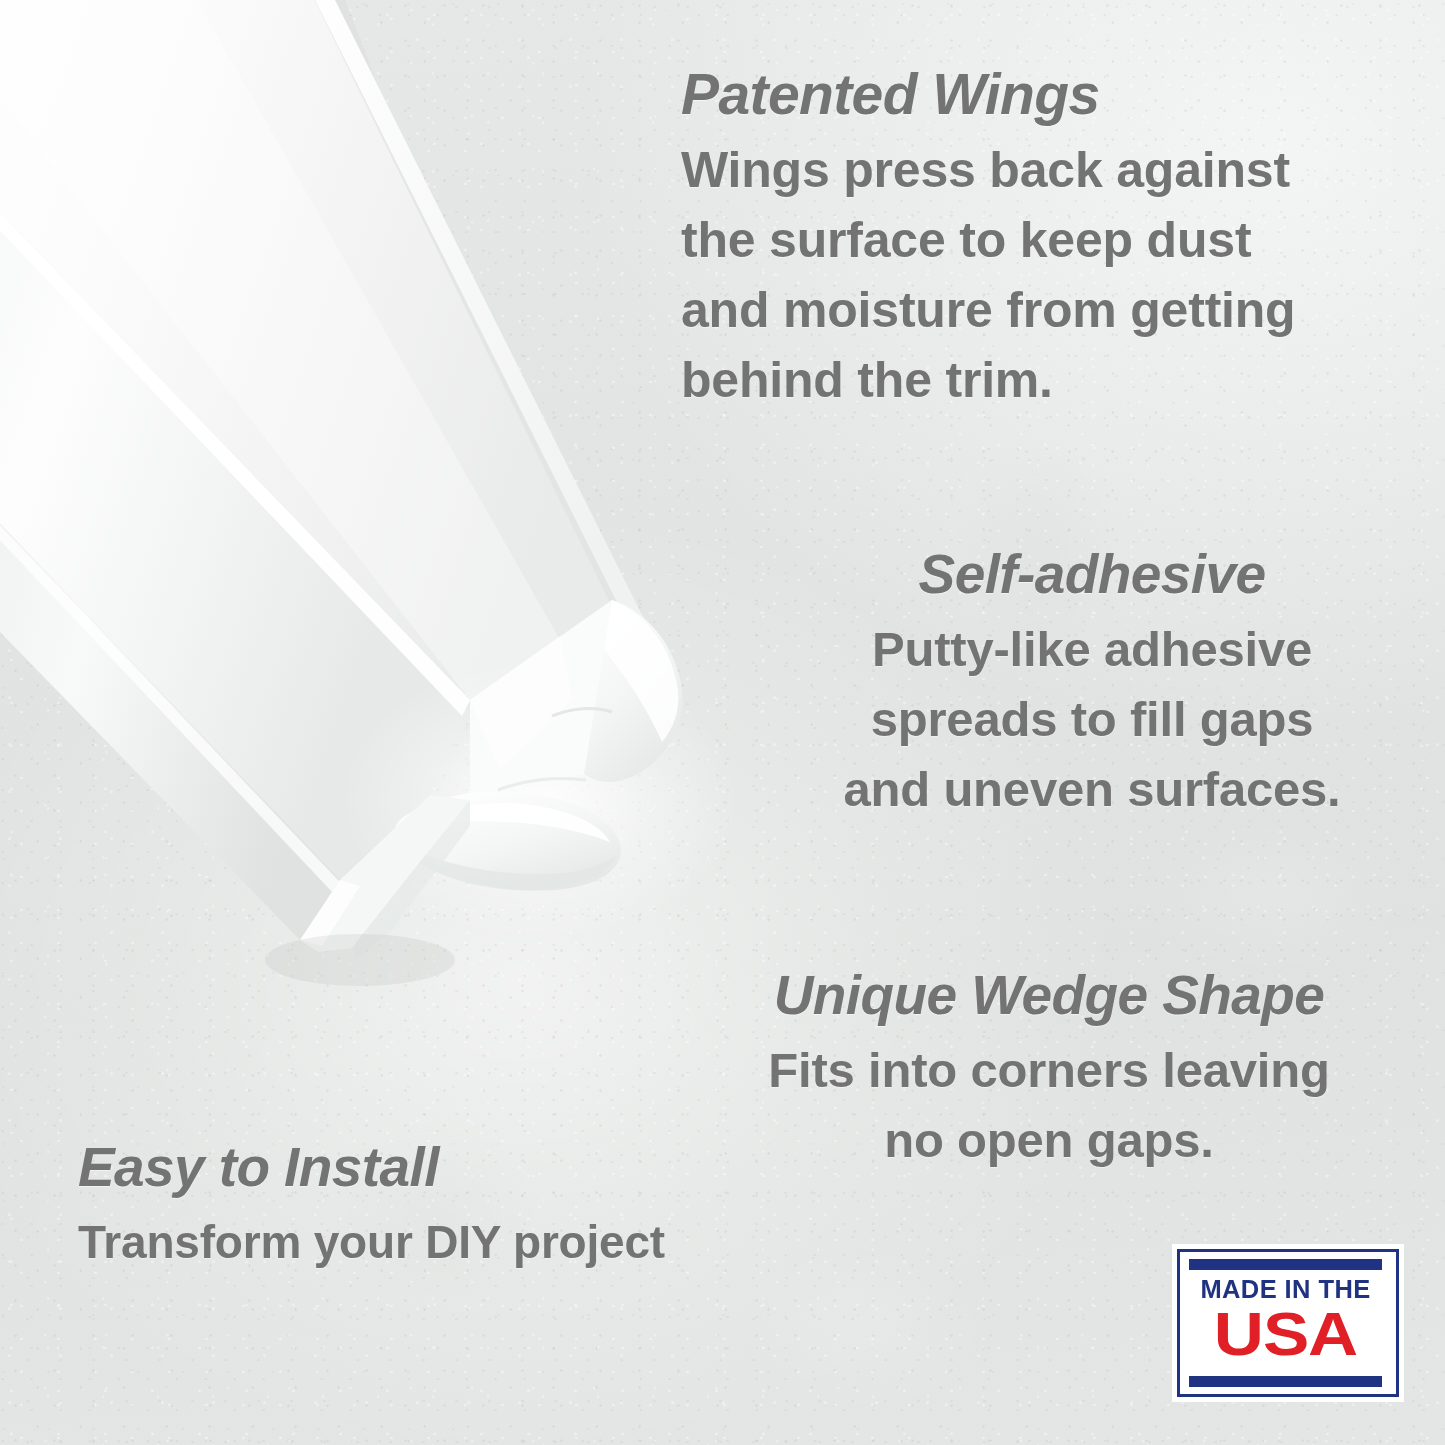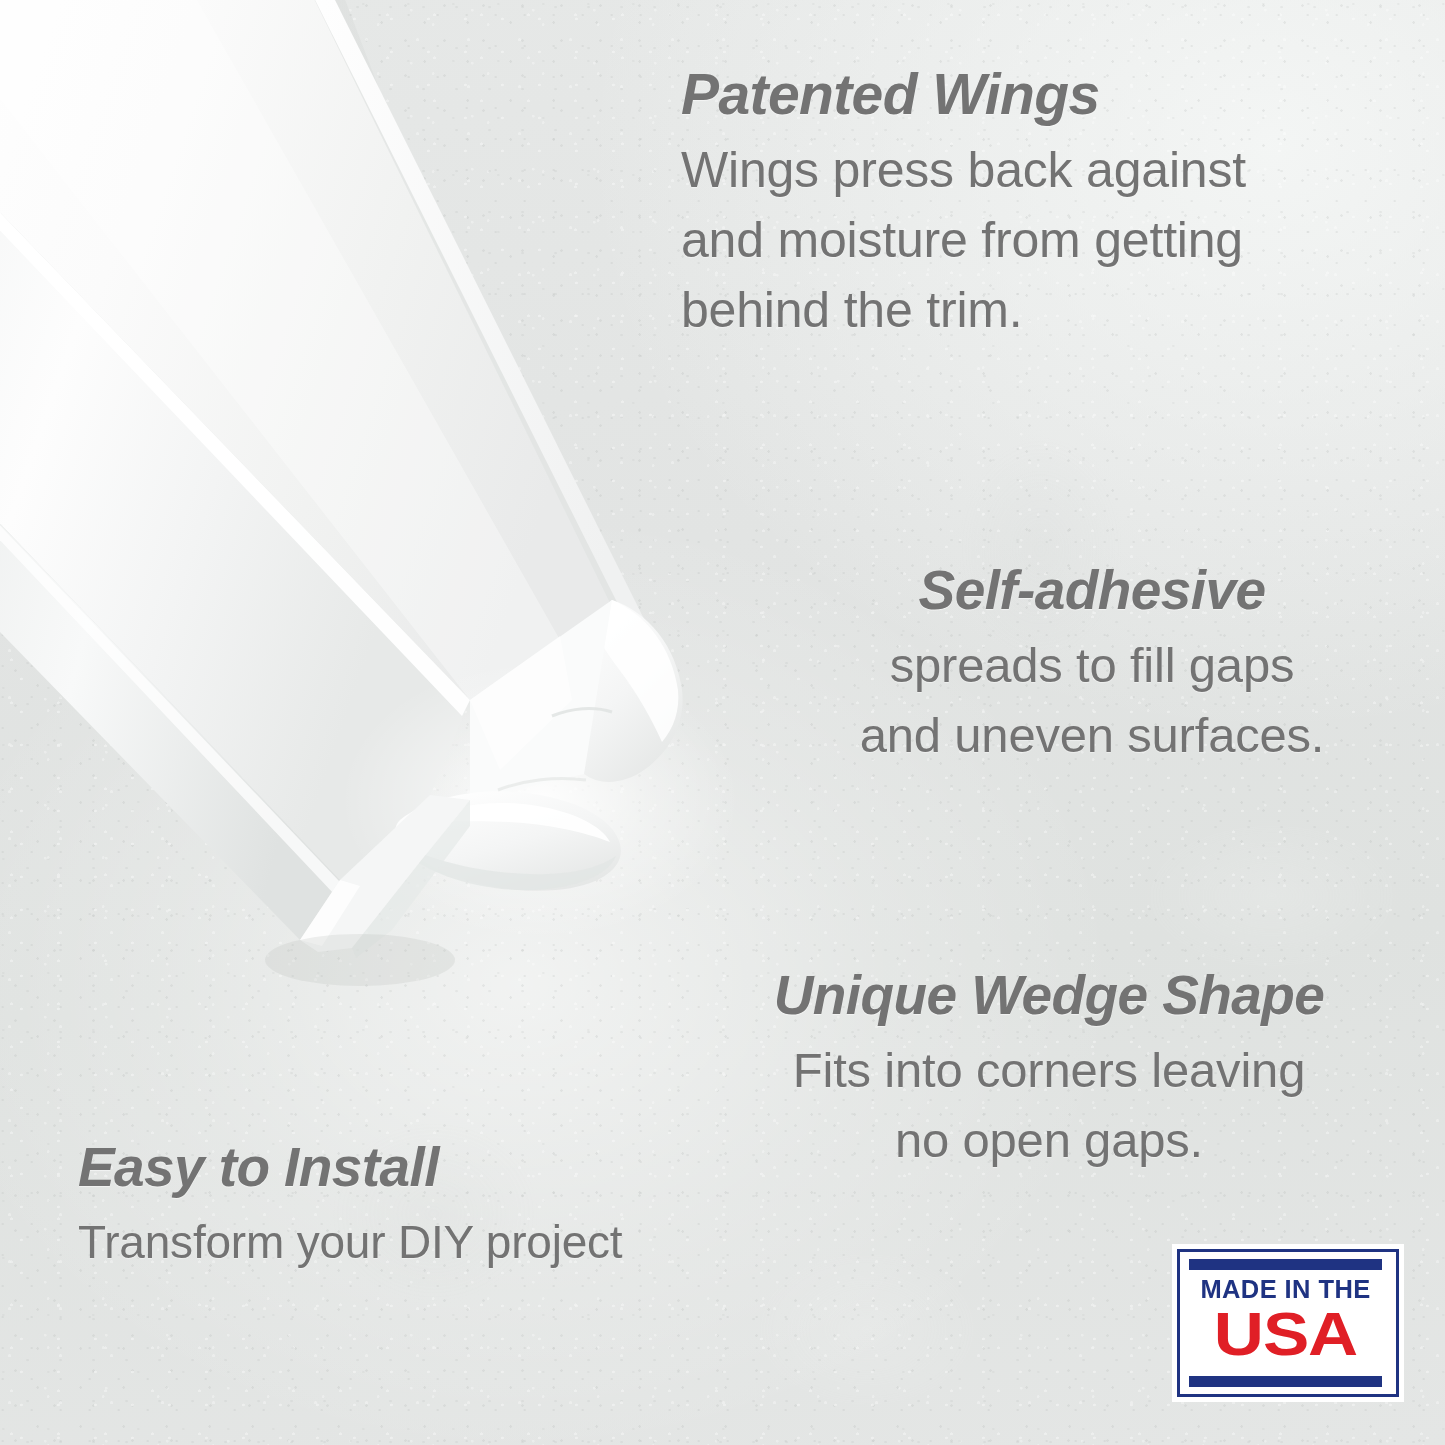--- a/index.html
+++ b/index.html
@@ -68,29 +68,29 @@
     font-style: italic;
     font-size: 57px;
     line-height: 1.0;
     letter-spacing: -0.6px;
     white-space: nowrap;
     text-shadow: 0 1px 1px rgba(255,255,255,0.55);
   }
   .feature .fb {
     font-size: 50px;
     line-height: 70px;
-    font-weight: normal;
+    font-weight: bold;
     letter-spacing: -0.2px;
     margin-top: 12px;
     text-shadow: 0 1px 1px rgba(255,255,255,0.45);
   }
   .feature .fb div { white-space: nowrap; }
 
   #blk-wings      { left: 681px;  top: 66px;   text-align: left; }
-  #blk-adhesive   { left: 812px;  top: 547px;  width: 560px; text-align: center; margin-top: 16px; }
+  #blk-adhesive   { left: 812px;  top: 547px;  width: 560px; text-align: center; }
   #blk-adhesive .fh { text-align: center; }
   #blk-wedge      { left: 718px;  top: 968px;  width: 662px; text-align: center; }
   #blk-wedge .fh  { text-align: center; }
   #blk-wedge .fb  { text-align: center; }
   #blk-install    { left: 78px;   top: 1140px; text-align: left; }
 
   #blk-wedge .fh  { font-size: 55px; }
   #blk-install .fh{ font-size: 55px; }
   #blk-install .fb{ font-size: 46px; line-height: 70px; }
   #blk-wedge .fb  { font-size: 49px; line-height: 70px; }
@@ -244,28 +244,30 @@
       </g>
 
       <ellipse cx="360" cy="960" rx="95" ry="26" fill="#b6bab8" opacity="0.22"></ellipse>
     </svg>
   </div>
 
   <div class="feature" id="blk-wings">
     <div class="fh">Patented Wings</div>
     <div class="fb">
       <div>Wings press back against</div>
+      <div>the surface to keep dust</div>
       <div>and moisture from getting</div>
       <div>behind the trim.</div>
     </div>
   </div>
 
   <div class="feature" id="blk-adhesive">
     <div class="fh">Self-adhesive</div>
     <div class="fb">
+      <div>Putty-like adhesive</div>
       <div>spreads to fill gaps</div>
       <div>and uneven surfaces.</div>
     </div>
   </div>
 
   <div class="feature" id="blk-wedge">
     <div class="fh">Unique Wedge Shape</div>
     <div class="fb">
       <div>Fits into corners leaving</div>
       <div>no open gaps.</div>

